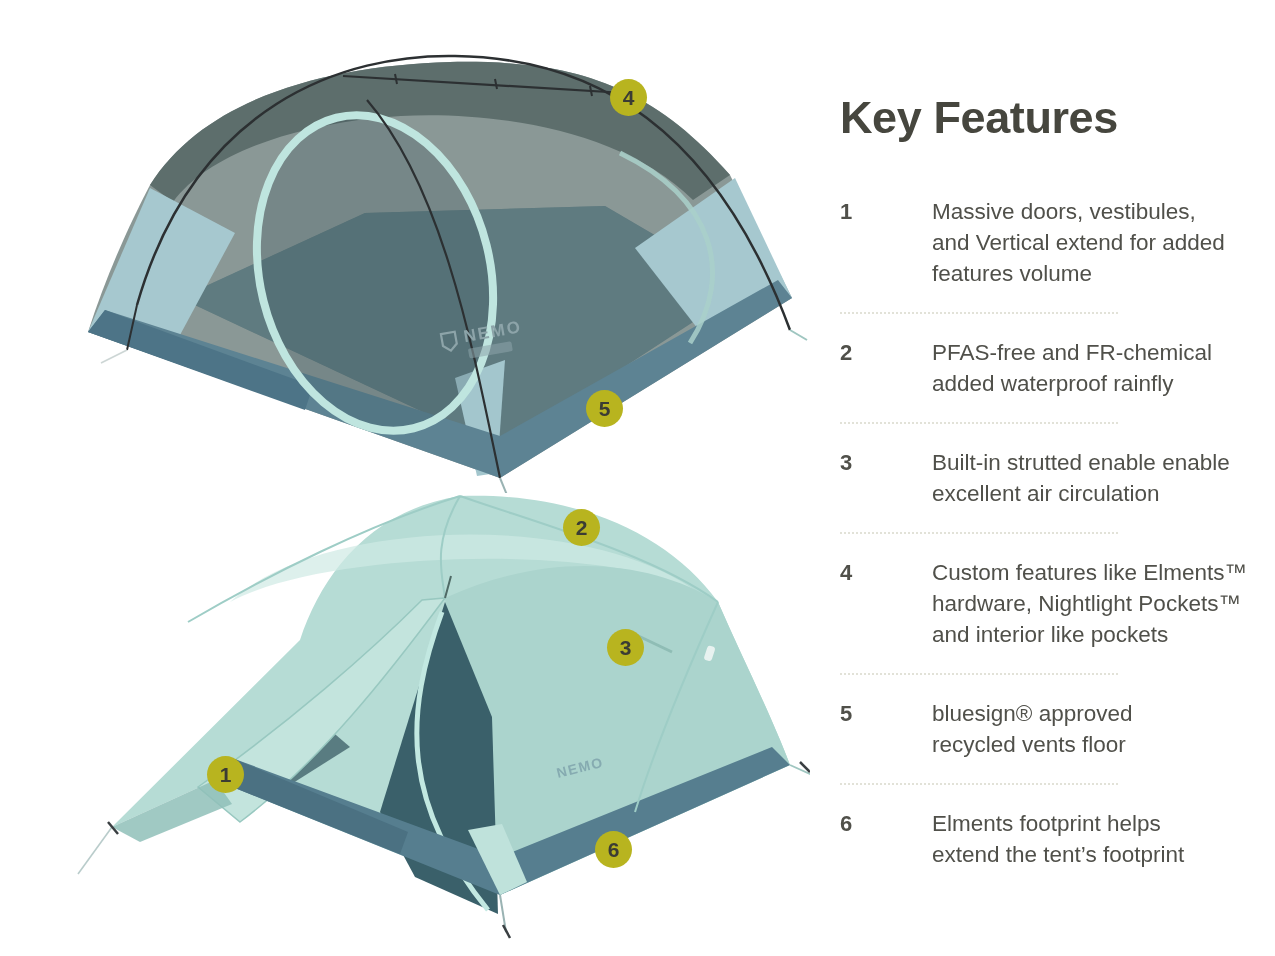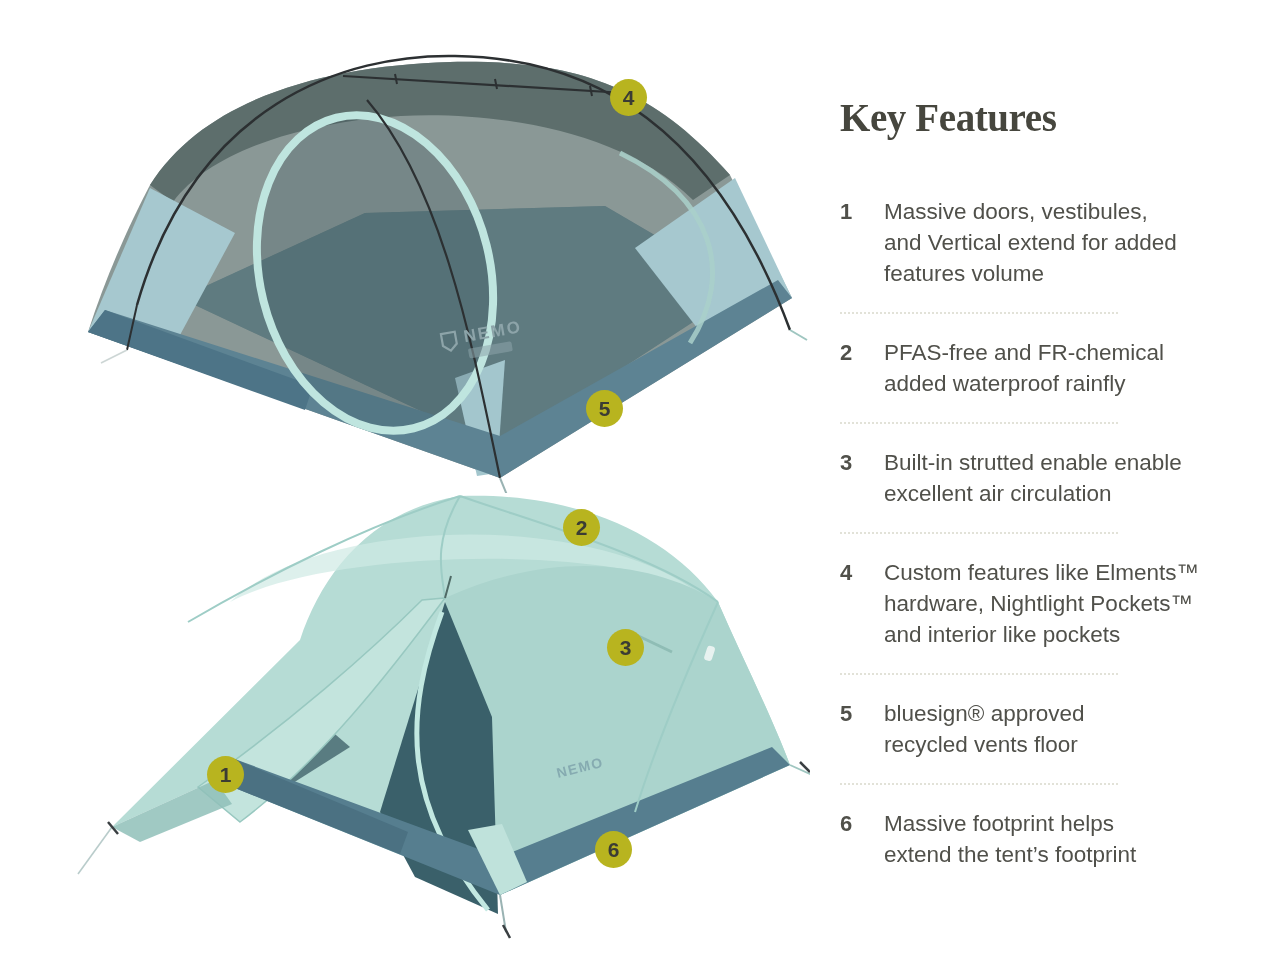--- a/index.html
+++ b/index.html
@@ -31,33 +31,33 @@
   .badge-pos-5{left:586px;top:390px;}
   .badge-pos-6{left:595px;top:831px;}
 
   
   .features{
     position:absolute;left:840px;top:96px;width:400px;
     color:var(--body-text,#50504a);
   }
   .features h1{
     margin:0 0 56px 0;
-    font-size:39px;line-height:44px;font-weight:700;
+    font-size:45px;line-height:44px;font-weight:700;
     letter-spacing:-0.4px;
     color:var(--heading,#46463e);
-    font-family:Liberation Serif, serif;
   }
   .feature-item{display:flex;align-items:flex-start;}
   .feature-item .num{
     width:44px;flex:0 0 44px;
     font-size:22px;line-height:31px;font-weight:700;
   }
   .feature-item .txt{
     font-size:22.5px;line-height:31px;font-weight:400;
     white-space:nowrap;
+    margin-left:48px;
   }
   .sep{
     width:278px;height:0;
     border-top:2px dotted var(--separator,#e2e2d8);
     margin:23px 0;
   }
 </style>
 </head>
 <body>
 
@@ -197,19 +197,19 @@
       <div class="txt">
         <div>bluesign® approved</div>
         <div>recycled vents floor</div>
       </div>
     </div>
     <div class="sep"></div>
 
     <div class="feature-item">
       <div class="num">6</div>
       <div class="txt">
-        <div>Massive footprint helps</div>
+        <div>Elments footprint helps</div>
         <div>extend the tent’s footprint</div>
       </div>
     </div>
   </aside>
 
 </div>
 
 </body></html>

